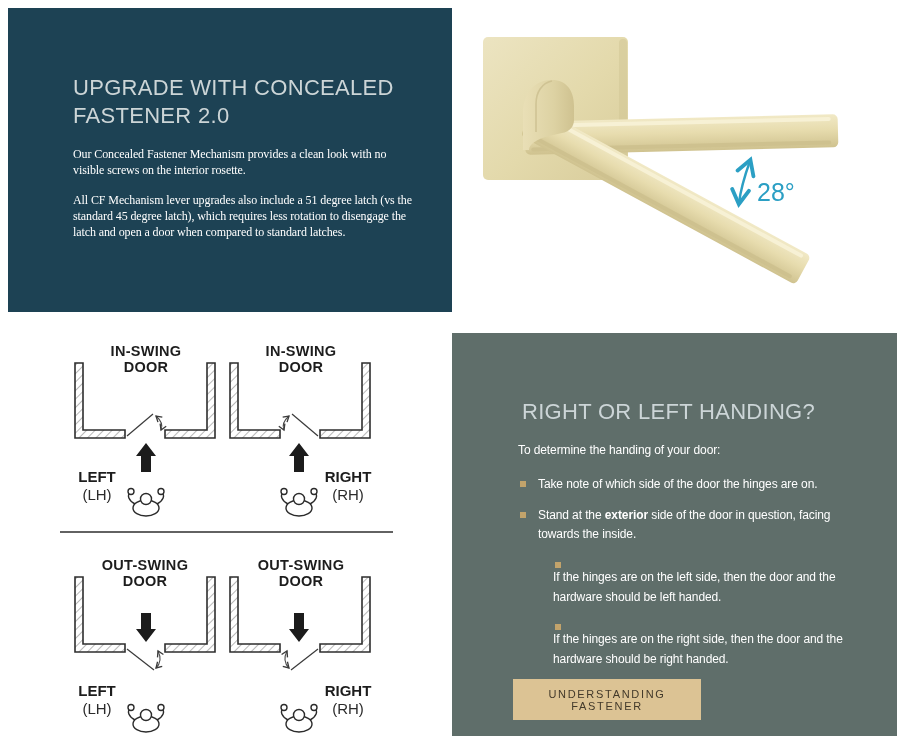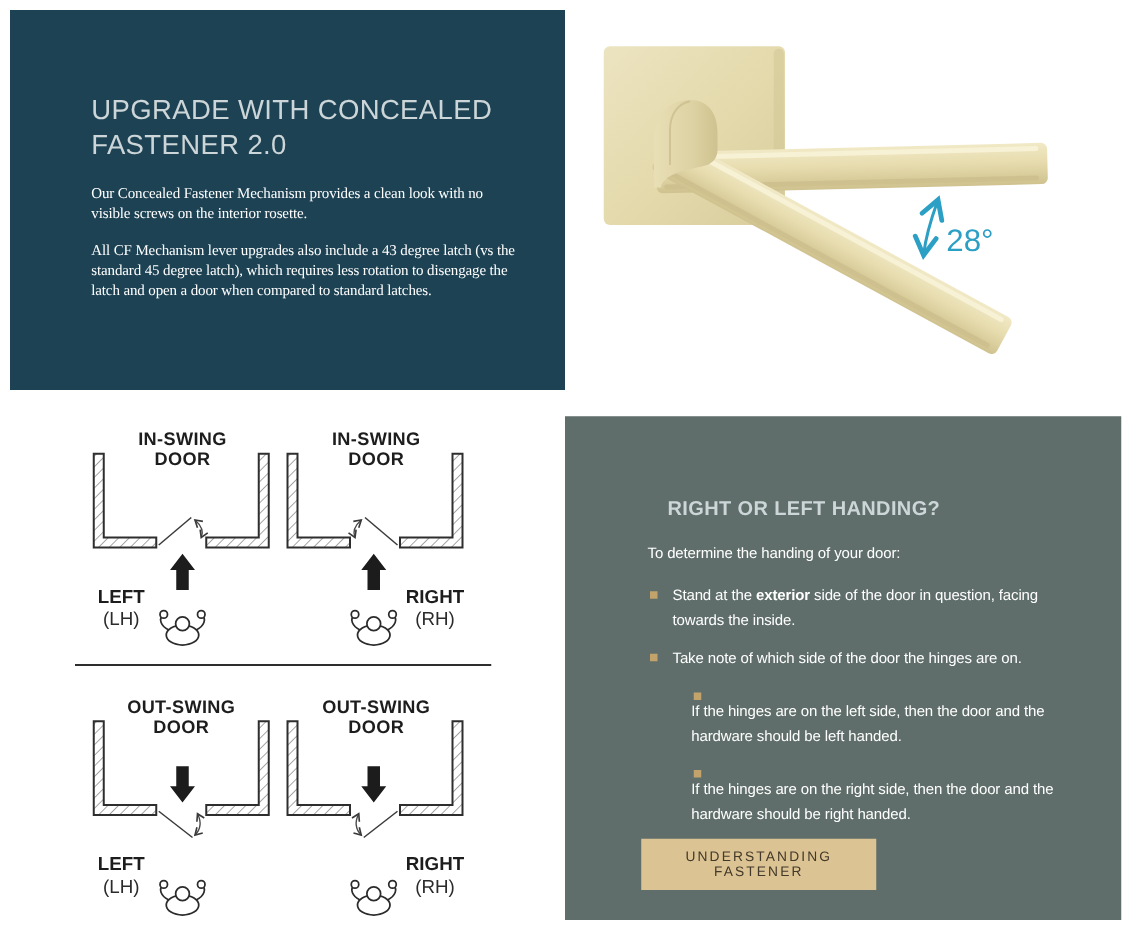--- a/index.html
+++ b/index.html
@@ -41,21 +41,21 @@
   .dg-door  { stroke:#3a3a3a; stroke-width:1.2; fill:none; }
   .dg-swing { stroke:#4a4a4a; stroke-width:1.1; fill:none; }
 
   
   .handing-panel {
     position:absolute; left:452px; top:333px; width:445px; height:403px;
     background:var(--sage-panel-bg,#5f6e6a); box-sizing:border-box;
     padding:66px 42px 0 66px; color:var(--body-text-color,#ffffff);
   }
   .handing-title {
-    margin:0 0 16px 16px; font-size:16px; font-weight:700; white-space:nowrap;
+    margin:0 0 16px 4px; font-size:22px; font-weight:400; white-space:nowrap;
     color:var(--panel-heading-color,#ccd5d7); letter-spacing:0.3px;
   }
   .handing-panel .txt { font-size:12px; line-height:1.65; letter-spacing:-0.1px; }
   .intro { margin:0 0 14px 0; }
   .bullet-row { display:flex; margin:0 0 11px 0; width:330px; }
   .bullet-sq {
     flex:none; width:6px; height:6px; margin:6px 12px 0 2px;
     background:var(--bullet-color,#c2a36b);
   }
   .sub-list { margin-left:35px; }
@@ -69,21 +69,21 @@
   }
 </style>
 </head>
 <body>
 
 <div class="canvas">
 
   <section class="upgrade-panel">
     <h1 class="panel-title">UPGRADE WITH CONCEALED FASTENER 2.0</h1>
     <p>Our Concealed Fastener Mechanism provides a clean look with no visible screws on the interior rosette.</p>
-    <p>All CF Mechanism lever upgrades also include a 43 degree latch (vs the standard 45 degree latch), which requires less rotation to disengage the latch and open a door when compared to standard latches.</p>
+    <p>All CF Mechanism lever upgrades also include a 51 degree latch (vs the standard 45 degree latch), which requires less rotation to disengage the latch and open a door when compared to standard latches.</p>
   </section>
 
   <figure class="lever-figure">
     <svg width="450" height="300" viewBox="0 0 450 300">
       <defs>
         <linearGradient id="gradRosette" x1="0" y1="0" x2="1" y2="1">
           <stop offset="0" stop-color="#ece4c1"></stop>
           <stop offset="0.55" stop-color="#e3d9ab"></stop>
           <stop offset="1" stop-color="#d8cc9b"></stop>
         </linearGradient>
@@ -198,26 +198,26 @@
       </g>
     </svg>
   </figure>
 
   <section class="handing-panel">
     <h2 class="handing-title">RIGHT OR LEFT HANDING?</h2>
     <p class="txt intro">To determine the handing of your door:</p>
 
     <div class="bullet-row">
       <span class="bullet-sq"></span>
-      <span class="txt"><span>Stand at the </span><b>exterior</b><span> side of the door in question, facing towards the inside.</span></span>
+      <span class="txt">Take note of which side of the door the hinges are on.</span>
     </div>
 
     <div class="bullet-row">
       <span class="bullet-sq"></span>
-      <span class="txt">Take note of which side of the door the hinges are on.</span>
+      <span class="txt"><span>Stand at the </span><b>exterior</b><span> side of the door in question, facing towards the inside.</span></span>
     </div>
 
     <div class="sub-list">
       <div class="bullet-row">
         <span class="bullet-sq"></span>
         <span class="txt">If the hinges are on the left side, then the door and the hardware should be left handed.</span>
       </div>
       <div class="bullet-row">
         <span class="bullet-sq"></span>
         <span class="txt">If the hinges are on the right side, then the door and the hardware should be right handed.</span>

